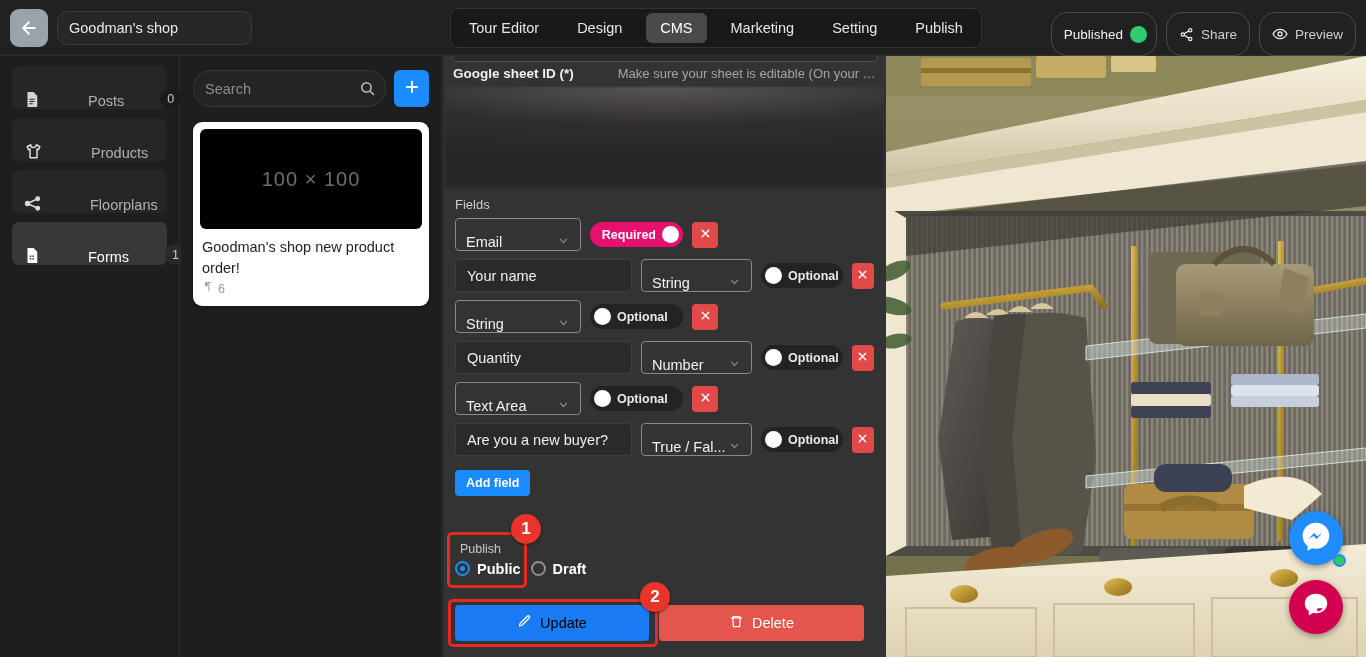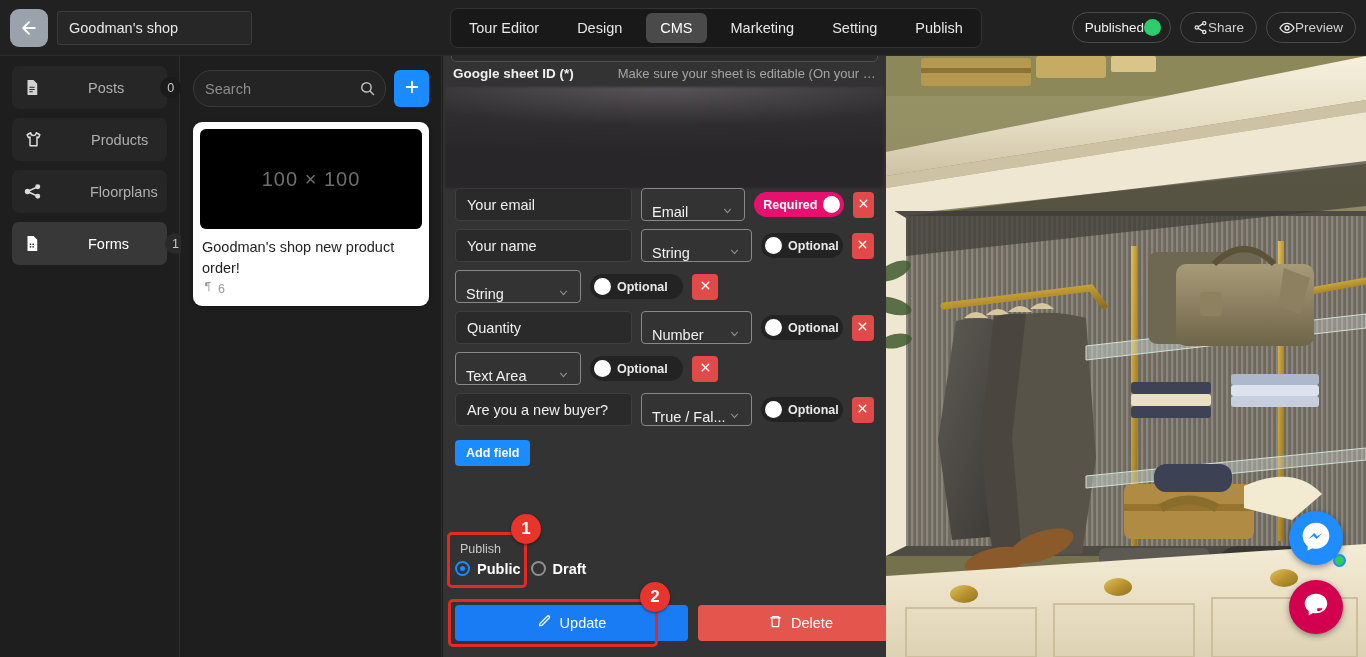--- a/index.html
+++ b/index.html
@@ -17,54 +17,54 @@
     background: #212121; border-bottom: 1px solid #2c2c2c;
   }
   .back-btn {
     position: absolute; left: 10px; top: 9px; width: 38px; height: 38px;
     border-radius: 9px; background: #9aa3ab;
     display: flex; align-items: center; justify-content: center; cursor: pointer;
   }
   .back-btn svg { display: block; }
   .title-input {
     position: absolute; left: 57px; top: 11px; width: 195px; height: 34px;
-    background: #272727; border: 1px solid #3b3b3b; border-radius: 3px;
+    background: #272727; border: 1px solid #3b3b3b; border-radius: 10px;
     color: #e8e8e8; font-size: 14.5px; padding: 0 11px;
     font-family: "Liberation Sans", sans-serif;
   }
 
   .tabs {
     position: absolute; left: 450px; top: 8px; height: 40px;
     background: #191919; border: 1px solid #333; border-radius: 8px;
     display: flex; align-items: center; padding: 3px 4px; gap: 10px;
   }
   .tab {
     padding: 6px 14px; border-radius: 6px; font-size: 14.5px;
     color: #e6e6e6; cursor: pointer; white-space: nowrap; line-height: 18px;
   }
   .tab.active { background: #4a4a4a; color: #fff; }
 
   .topright { position: absolute; right: 10px; top: 12px; display: flex; gap: 9px; align-items: center; }
   .pill {
-    height: 31px; border: 1px solid #4a4a4a; border-radius: 16px;
-    display: flex; align-items: center; padding: 0 12px;
+    height: 44px; border: 1px solid #4a4a4a; border-radius: 16px;
+    display: flex; align-items: center; gap: 7px; padding: 0 12px;
     color: #cfcfcf; font-size: 13.5px; cursor: pointer; background: transparent;
   }
   .pill.pub { color: #f1f1f1; padding-right: 9px; }
   .dot-green { width: 17px; height: 17px; border-radius: 50%; background: #2fcc6f; }
   .pill svg { display: block; }
 
   
   .sidebar {
     position: absolute; left: 0; top: 56px; width: 180px; height: 601px;
     background: #1e1e1e; border-right: 1px solid #2e2e2e; padding: 10px 12px;
   }
   .side-item {
     height: 43px; border-radius: 7px; background: #262626;
-    display: flex; align-items: center; padding: 0 11px; margin-bottom: 9px; cursor: pointer; gap: 36px;
+    display: flex; align-items: flex-end; padding: 0 11px; margin-bottom: 9px; cursor: pointer; gap: 36px;
   }
   .side-item.active { background: #383838; }
   .side-ico { width: 22px; display: flex; align-items: center; justify-content: center; }
   .side-label { flex: 1; margin-left: 11px; font-size: 14.5px; color: #b0b0b0; }
   .side-item.active .side-label { color: #fff; }
   .side-count {
     font-size: 12.5px; color: #c9c9c9; background: #1b1b1b;
     min-width: 21px; height: 21px; border-radius: 11px;
     display: flex; align-items: center; justify-content: center; padding: 0 6px;
   }
@@ -167,22 +167,22 @@
   }
   .publish-label { color: #c9c9c9; font-size: 12.5px; margin-bottom: 6px; }
   .radio-row { position: absolute; left: 12px; top: 505px; display: flex; align-items: center; gap: 10px; }
   .radio { display: flex; gap: 7px; cursor: pointer; color: #fff; font-size: 14.5px; font-weight: bold; }
   .rmark { width: 15px; height: 15px; border-radius: 50%; border: 2px solid #8f8f8f; position: relative; }
   .rmark.on { border-color: #1a8cff; }
   .rmark.on::after { content:""; position:absolute; left:3px; top:3px; width:5px; height:5px; border-radius:50%; background:#1a8cff; }
 
   .actions { position: absolute; left: 455px; top: 605px; display: flex; gap: 10px; }
   .btn-update {
-    width: 233px; height: 36px; background: #1a7cf5; border: 0; border-radius: 4px;
-    color: #ffffff; font-size: 14.5px; display: flex; align-items: center;
+    width: 194px; height: 36px; background: #1a7cf5; border: 0; border-radius: 4px;
+    color: #000000; font-size: 14.5px; display: flex; align-items: center;
     justify-content: center; gap: 8px; cursor: pointer; font-family: "Liberation Sans", sans-serif;
   }
   .btn-delete {
     width: 205px; height: 36px; background: #e4564d; border: 0; border-radius: 4px;
     color: #fff; font-size: 14.5px; display: flex; align-items: center;
     justify-content: center; gap: 8px; cursor: pointer; font-family: "Liberation Sans", sans-serif;
   }
   .hl-update {
     position: absolute; left: 448px; top: 599px; width: 210px; height: 48px;
     border: 3px solid #e42a22; border-radius: 5px; pointer-events: none;
@@ -344,24 +344,24 @@
 
   <div class="formpanel">
     <div class="topclip"></div>
 
     <div class="gs-head">
       <div class="gs-label">Google sheet ID (*)</div>
       <div class="gs-hint">Make sure your sheet is editable (On your sh...</div>
     </div>
     <div class="blurred"></div>
 
+    <div class="fields-label">Fields</div>
 
     
     <div class="frow">
-      <input class="fname" value="Your email" style="">
       <div class="fsel">
         <span class="txt">Email</span>
         <span class="chev"><svg width="13" height="13" viewBox="0 0 24 24" fill="none" stroke="#d8d8d8" stroke-width="2">
               <polyline points="6,9 12,16 18,9"></polyline>
             </svg></span>
       </div>
       <div class="toggle req">
         <span class="tlabel">Required</span>
         <span class="knob"></span>
       </div>

